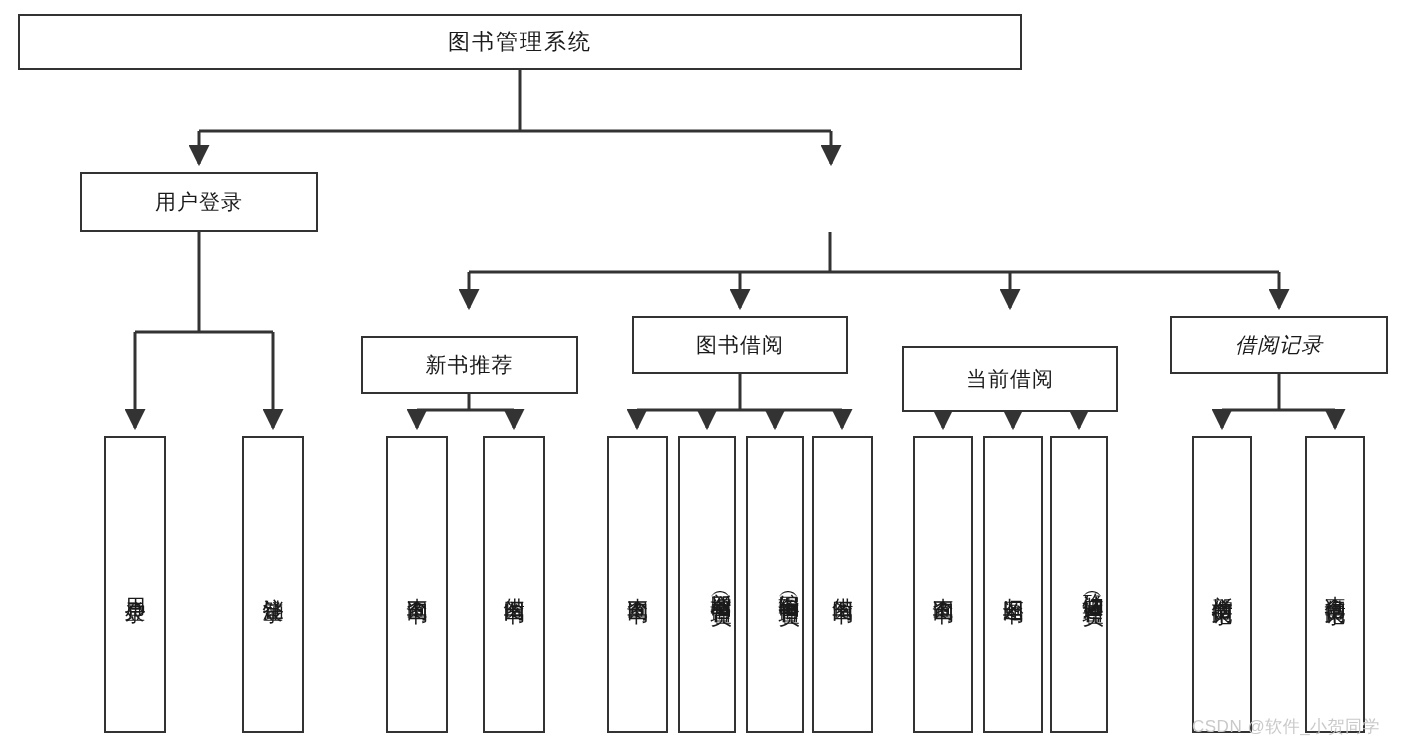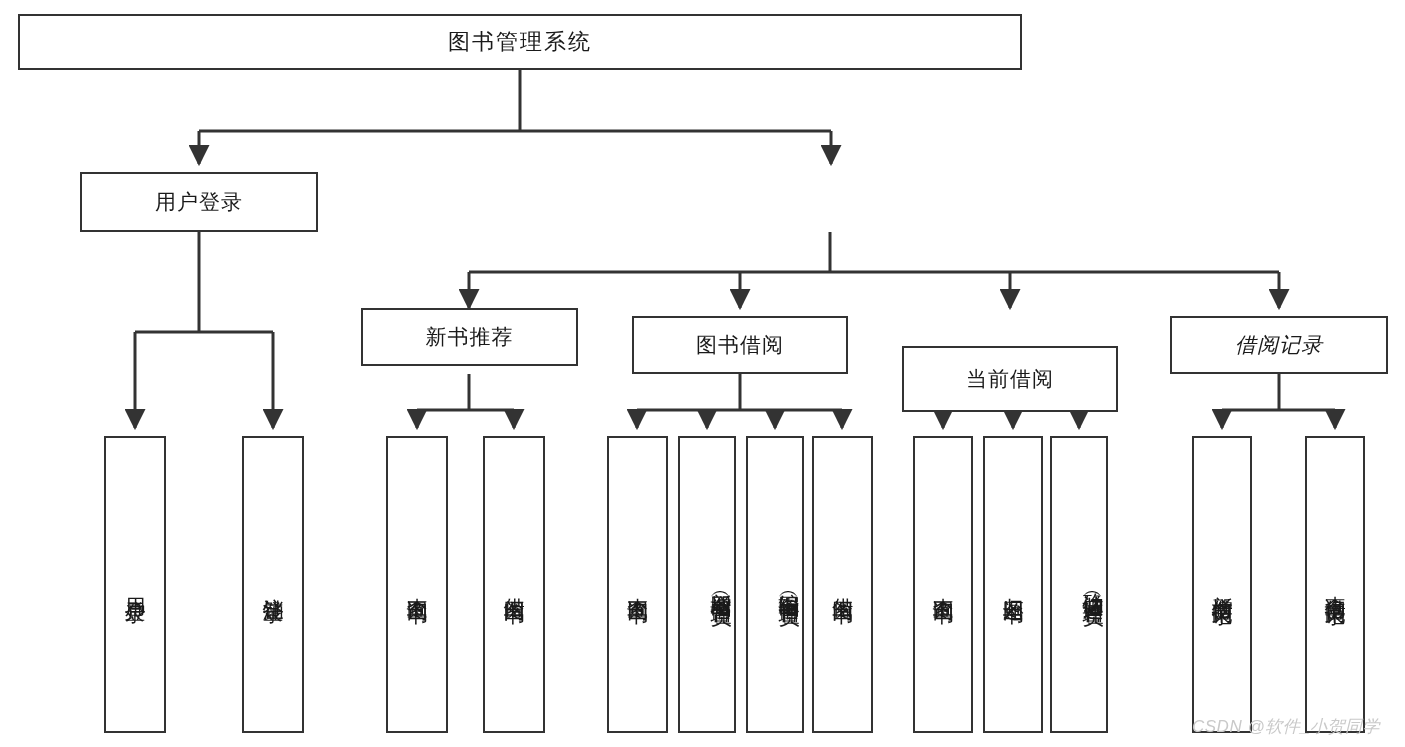--- a/index.html
+++ b/index.html
@@ -136,21 +136,21 @@
 
   <div class="node horizontal root" style="left:18px; top:14px; width:1004px; height:56px;">
     <span>图书管理系统</span>
   </div>
 
   <div class="node horizontal" style="left:80px; top:172px; width:238px; height:60px;">
     <span>用户登录</span>
   </div>
 
 
-  <div class="node horizontal" style="left:361px; top:308px; width:217px; height:58px;">
+  <div class="node horizontal" style="left:361px; top:336px; width:217px; height:58px;">
     <span>新书推荐</span>
   </div>
 
   <div class="node horizontal" style="left:632px; top:316px; width:216px; height:58px;align-items:center;">
     <span>图书借阅</span>
   </div>
 
   <div class="node horizontal" style="left:902px; top:316px; width:216px; height:66px;margin-top:30px;">
     <span>当前借阅</span>
   </div>
@@ -204,15 +204,15 @@
   </div>
 
   <div class="node vertical" style="left:1192px; top:436px; width:60px; height:297px;">
     <span>新增借阅记录</span>
   </div>
 
   <div class="node vertical" style="left:1305px; top:436px; width:60px; height:297px;">
     <span>查询借阅记录</span>
   </div>
 
-  <div class="watermark" style="left:1192px; top:715px;font-style:italic;">CSDN @软件_小贺同学</div>
+  <div class="watermark" style="left:1192px; top:715px;">CSDN @软件_小贺同学</div>
 
 </div>
 
 </body></html>

